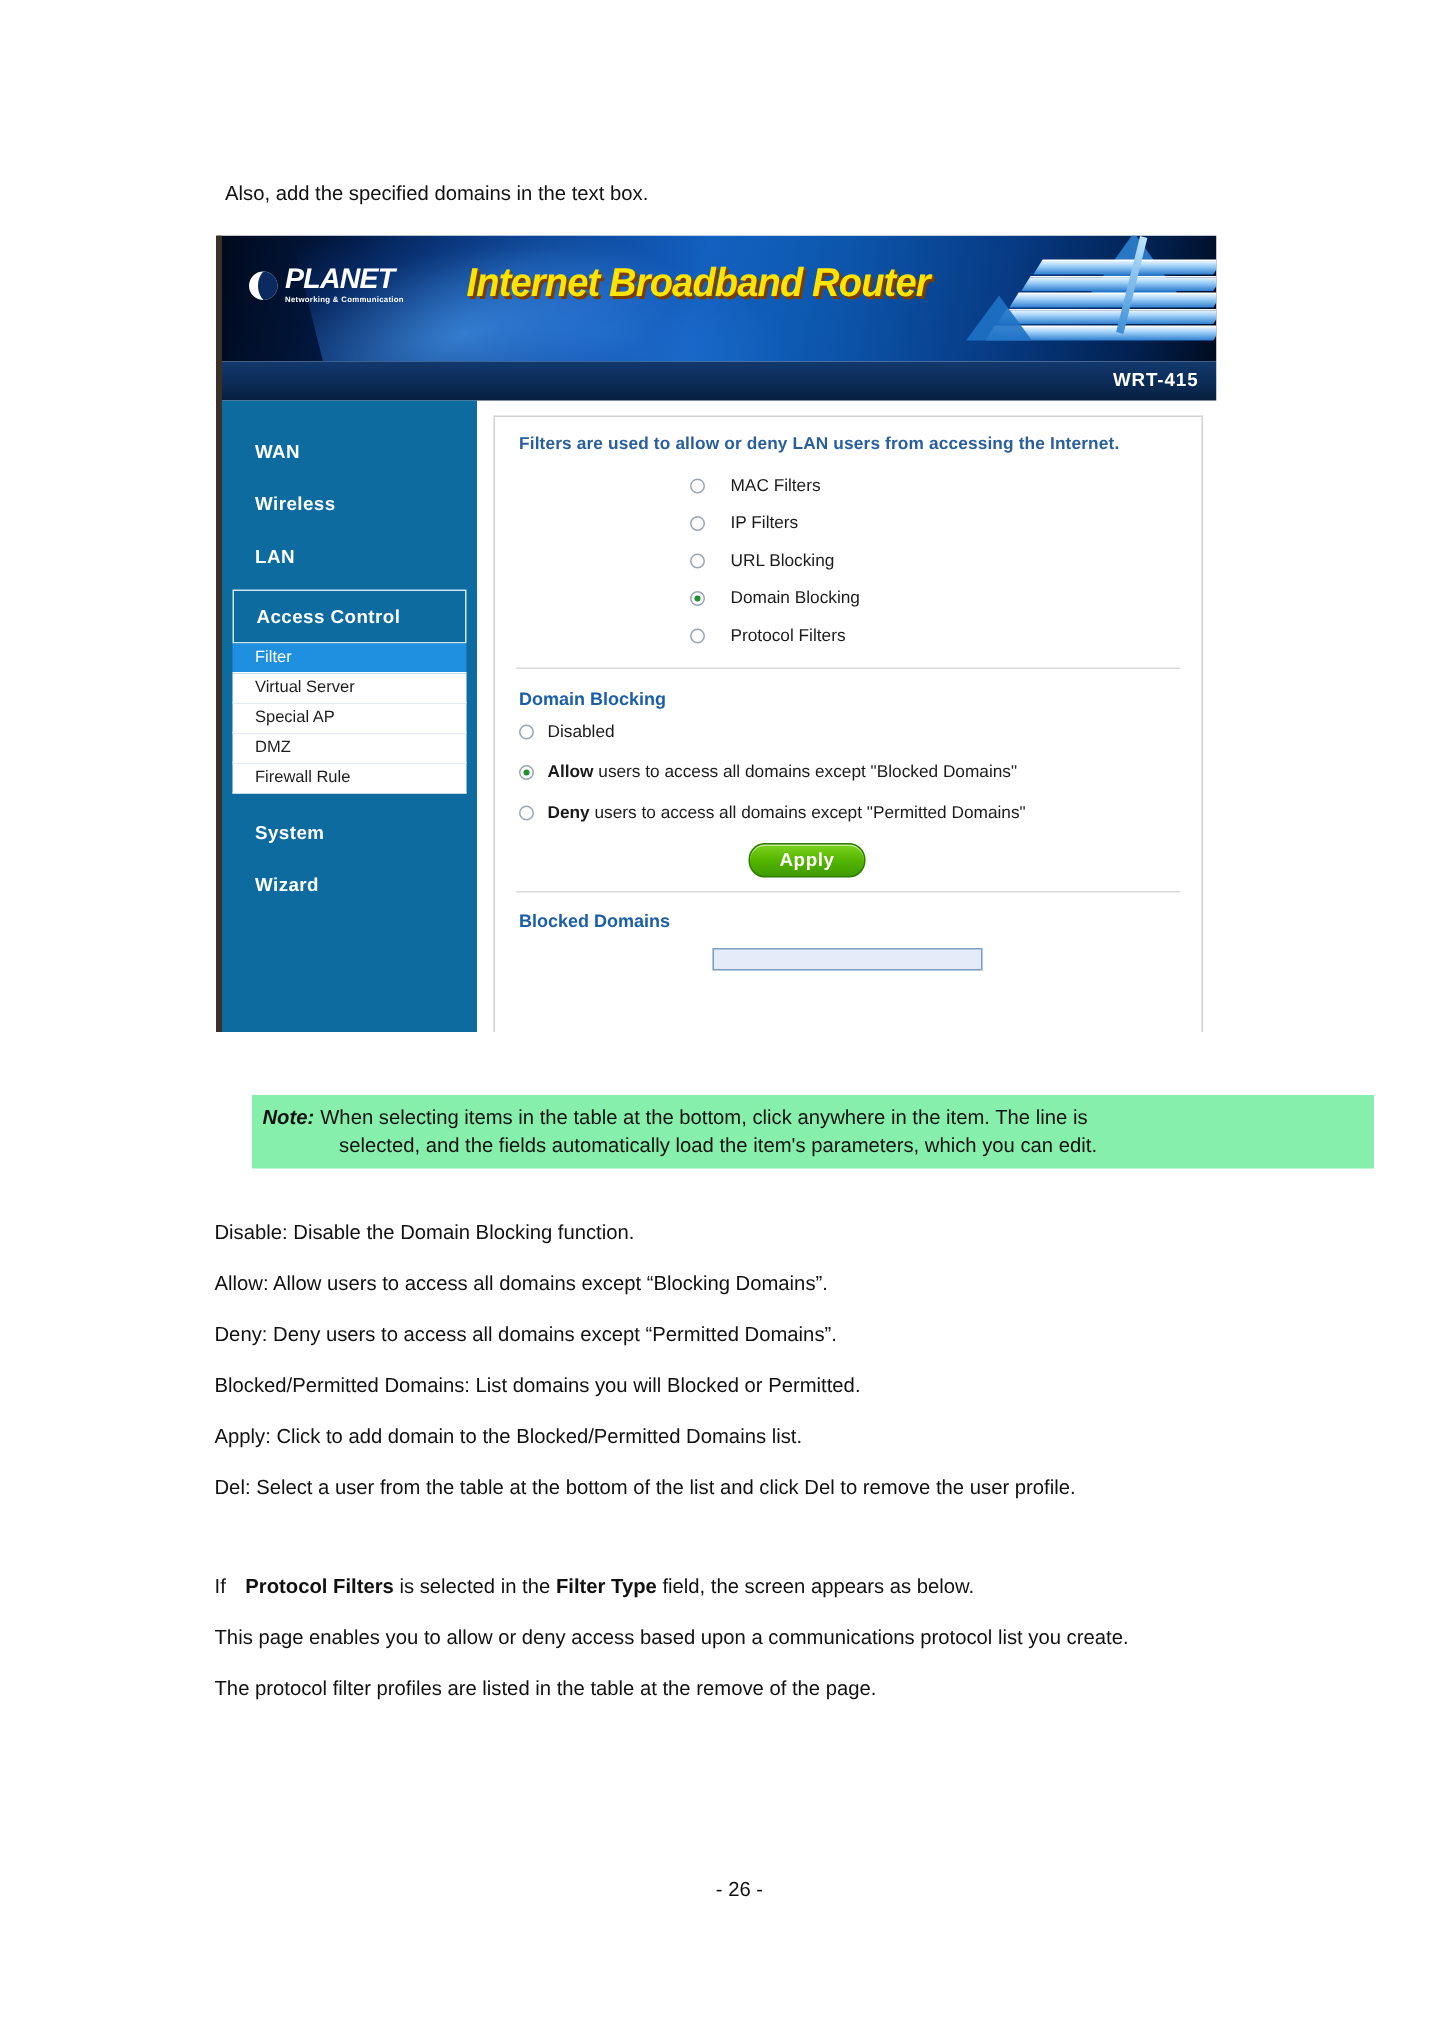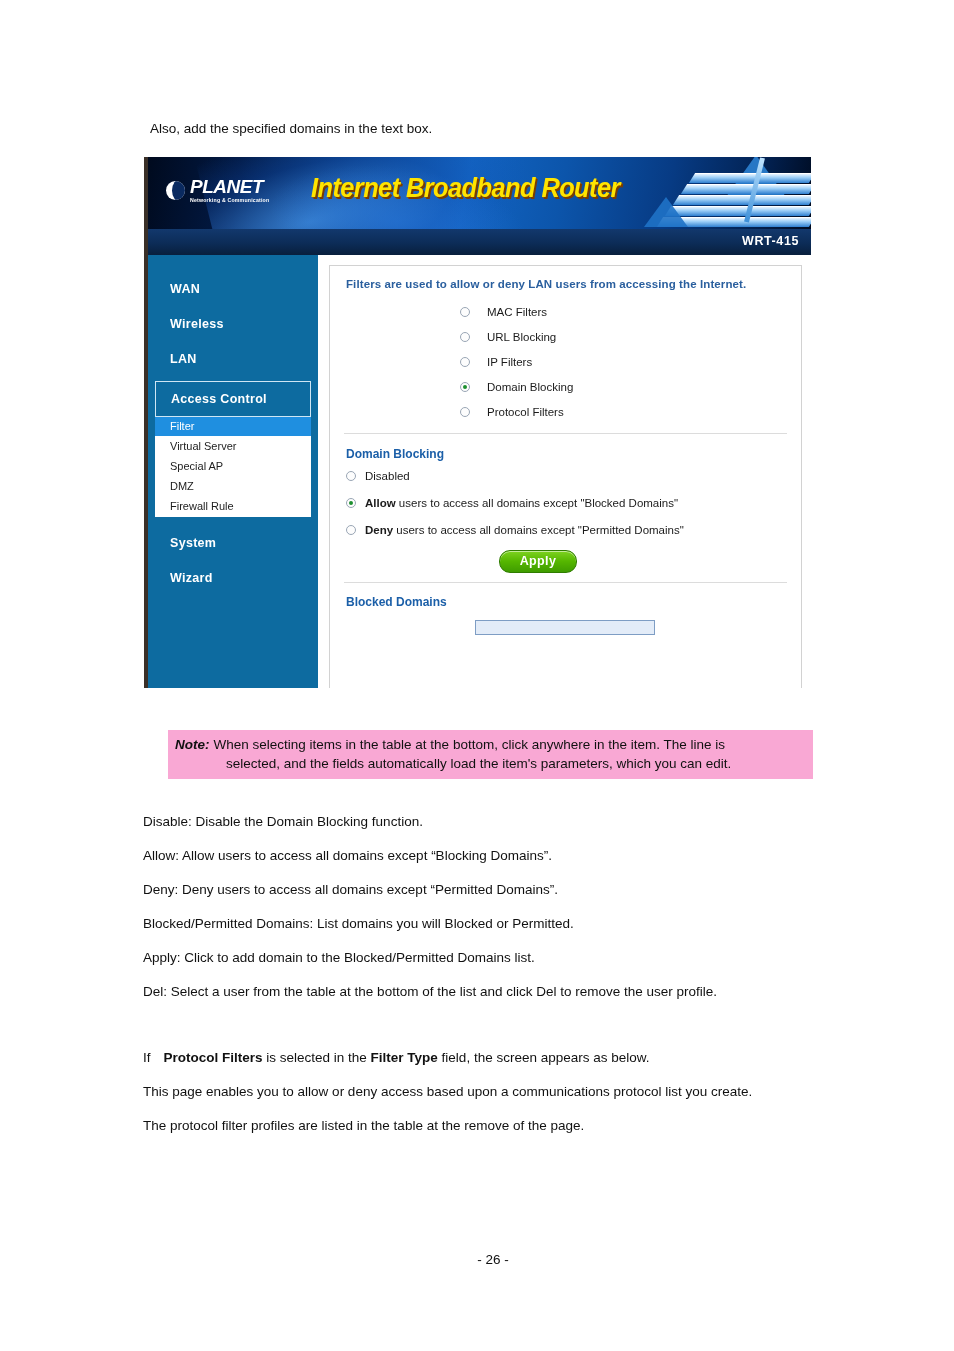--- a/index.html
+++ b/index.html
@@ -45,22 +45,22 @@
   }
   .tail p.gap-after { margin-bottom: 17px; }
   .tail .if-word { margin-right: 13px; }
   b { font-weight: bold; }
 
   
   .note-box {
     position: absolute;
     left: 168px;
     top: 730px;
-    width: 645px;
-    background: #f9a8d4;
+    width: 748px;
+    background: #86efac;
     padding: 5px 0 6px 0;
     box-sizing: border-box;
   }
   .note-box .nl {
     font-size: 13.5px;
     line-height: 19px;
     color: #111;
     white-space: nowrap;
   }
   .note-box .nl1 { padding-left: 7px; }
@@ -87,21 +87,21 @@
     height: 531px;
     overflow: hidden;
     background: #ffffff;
     border-left: 4px solid #3a3028;
     box-sizing: border-box;
   }
 
   
   .banner {
     position: relative;
-    height: 72px;
+    height: 84px;
     background: linear-gradient(100deg,#000a1e 0%, #021a45 14%, #0a3f86 30%, #1264c2 48%, #0c55ab 62%, #073b84 78%, #02204f 92%, #000b20 100%);
     overflow: hidden;
   }
   .banner-swoosh {
     position: absolute;
     left: 60px; top: -40px;
     width: 320px; height: 150px;
     background: radial-gradient(ellipse at 30% 60%, rgba(70,150,235,.75) 0%, rgba(20,80,180,.30) 45%, rgba(0,0,0,0) 72%);
     transform: rotate(-14deg);
   }
@@ -452,25 +452,25 @@
 
         <div class="panel-sub">Filters are used to allow or deny LAN users from accessing the Internet.</div>
 
         <div class="radio-list">
           <div class="radio-row">
             <span class="radio"></span>
             <span class="radio-label">MAC Filters</span>
           </div>
           <div class="radio-row">
             <span class="radio"></span>
-            <span class="radio-label">URL Blocking</span>
+            <span class="radio-label">IP Filters</span>
           </div>
           <div class="radio-row">
             <span class="radio"></span>
-            <span class="radio-label">IP Filters</span>
+            <span class="radio-label">URL Blocking</span>
           </div>
           <div class="radio-row">
             <span class="radio on"></span>
             <span class="radio-label">Domain Blocking</span>
           </div>
           <div class="radio-row">
             <span class="radio"></span>
             <span class="radio-label">Protocol Filters</span>
           </div>
         </div>

